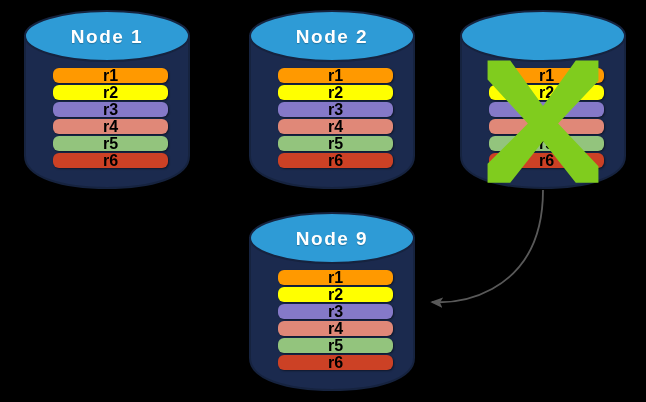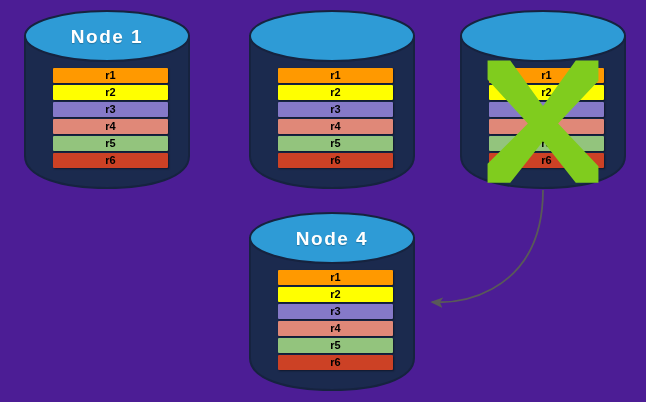--- a/index.html
+++ b/index.html
@@ -7,21 +7,21 @@
     padding: 0;
     background: #ffffff;
   }
   body {
     font-family: "Liberation Sans", sans-serif;
   }
   #canvas {
     position: relative;
     width: 646px;
     height: 402px;
-    background: #4c1d95;
+    background: #000000;
     overflow: hidden;
   }
   .node {
     position: absolute;
     width: 170px;
     height: 186px;
   }
   .node-svg {
     position: absolute;
     left: 0;
@@ -46,25 +46,25 @@
   .rows {
     position: absolute;
     left: 31px;
     top: 62px;
     width: 115px;
   }
   .row-bar {
     position: relative;
     height: 15px;
     margin-bottom: 2px;
-    border-radius: 1px;
+    border-radius: 6px;
     box-shadow: 1px 1px 2px rgba(0,0,0,0.45);
     text-align: center;
     line-height: 15px;
-    font-size: 11px;
+    font-size: 16px;
     font-weight: bold;
     color: #000000;
     font-family: "Liberation Sans", sans-serif;
   }
   .x-mark {
     position: absolute;
     pointer-events: none;
   }
   .arrow-layer {
     position: absolute;
@@ -94,20 +94,21 @@
           <div class="row-bar" style="background: rgb(224, 136, 120);">r4</div>
           <div class="row-bar" style="background: rgb(147, 196, 125);">r5</div>
           <div class="row-bar" style="background: rgb(204, 65, 37);">r6</div>
         </div>
       </div>
       <div class="node" style="left: 247px; top: 6px;">
         <svg class="node-svg" viewBox="0 0 170 186">
           <path d="M3,30 L3,150 C3,172 42,182 85,182 C128,182 167,172 167,150 L167,30 Z" fill="#1B2A4E" stroke="#16233F" stroke-width="2"></path>
           <ellipse cx="85" cy="30" rx="82" ry="25" fill="#2E9BD6" stroke="#16233F" stroke-width="2"></ellipse>
         </svg>
+        <div class="node-title">Node  2</div>
         <div class="rows">
           <div class="row-bar" style="background: rgb(255, 153, 0);">r1</div>
           <div class="row-bar" style="background: rgb(255, 255, 0);">r2</div>
           <div class="row-bar" style="background: rgb(133, 121, 200);">r3</div>
           <div class="row-bar" style="background: rgb(224, 136, 120);">r4</div>
           <div class="row-bar" style="background: rgb(147, 196, 125);">r5</div>
           <div class="row-bar" style="background: rgb(204, 65, 37);">r6</div>
         </div>
       </div>
       <div class="node" style="left: 458px; top: 6px;">
@@ -125,21 +126,21 @@
         </div>
         <svg class="x-mark" viewBox="0 0 100 100" style="left: 22px; top: 44px; width: 126px; height: 142px;">
           <path d="M6,2 L24,2 L50,38 L76,2 L94,2 L94,18 L62,52 L94,86 L94,99 L76,99 L50,66 L24,99 L6,99 L6,84 L38,52 L6,17 Z" fill="#80CC1E"></path>
         </svg>
       </div>
       <div class="node" style="left: 247px; top: 208px;">
         <svg class="node-svg" viewBox="0 0 170 186">
           <path d="M3,30 L3,150 C3,172 42,182 85,182 C128,182 167,172 167,150 L167,30 Z" fill="#1B2A4E" stroke="#16233F" stroke-width="2"></path>
           <ellipse cx="85" cy="30" rx="82" ry="25" fill="#2E9BD6" stroke="#16233F" stroke-width="2"></ellipse>
         </svg>
-        <div class="node-title">Node  4</div>
+        <div class="node-title">Node  9</div>
         <div class="rows">
           <div class="row-bar" style="background: rgb(255, 153, 0);">r1</div>
           <div class="row-bar" style="background: rgb(255, 255, 0);">r2</div>
           <div class="row-bar" style="background: rgb(133, 121, 200);">r3</div>
           <div class="row-bar" style="background: rgb(224, 136, 120);">r4</div>
           <div class="row-bar" style="background: rgb(147, 196, 125);">r5</div>
           <div class="row-bar" style="background: rgb(204, 65, 37);">r6</div>
         </div>
       </div>
     </div>

